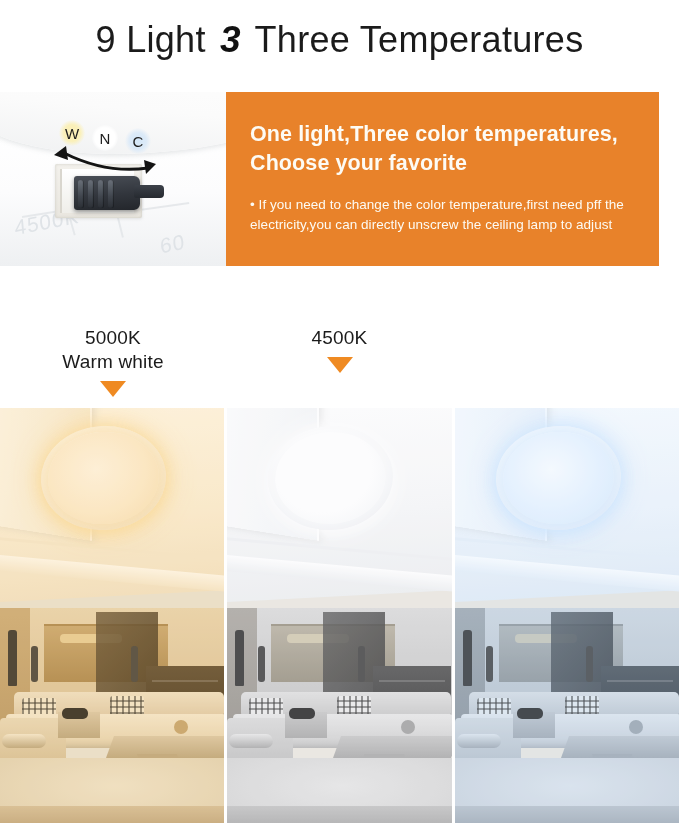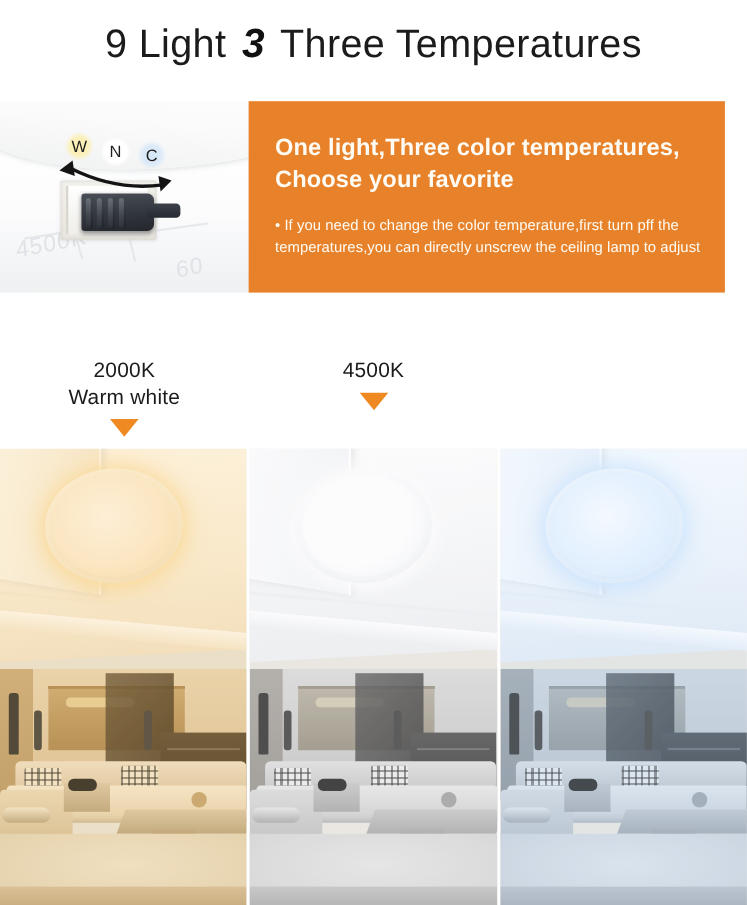--- a/index.html
+++ b/index.html
@@ -281,27 +281,27 @@
         <path d="M92 16 L104 20 L94 30 Z" fill="#141414"></path>
       </svg>
 
       <div class="badge badge-w">W</div>
       <div class="badge badge-n">N</div>
       <div class="badge badge-c">C</div>
     </div>
 
     <div class="banner">
       <div class="banner-head">One light,Three color temperatures, Choose your favorite</div>
-      <div class="banner-sub">• If you need to change the color temperature,first turn pff the temperatures,you can directly unscrew the ceiling lamp to adjust</div>
+      <div class="banner-sub">• If you need to change the color temperature,first need pff the electricity,you can directly unscrew the ceiling lamp to adjust</div>
     </div>
   </div>
 
   <div class="labels">
     <div class="label-col">
-      <div class="lbl-k">2000K</div>
+      <div class="lbl-k">5000K</div>
       <div class="lbl-name">Warm white</div>
       <div class="tri"></div>
     </div>
     <div class="label-col mid">
       <div class="lbl-k">4500K</div>
       <div class="tri"></div>
     </div>
   </div>
 
   <div class="rooms">

